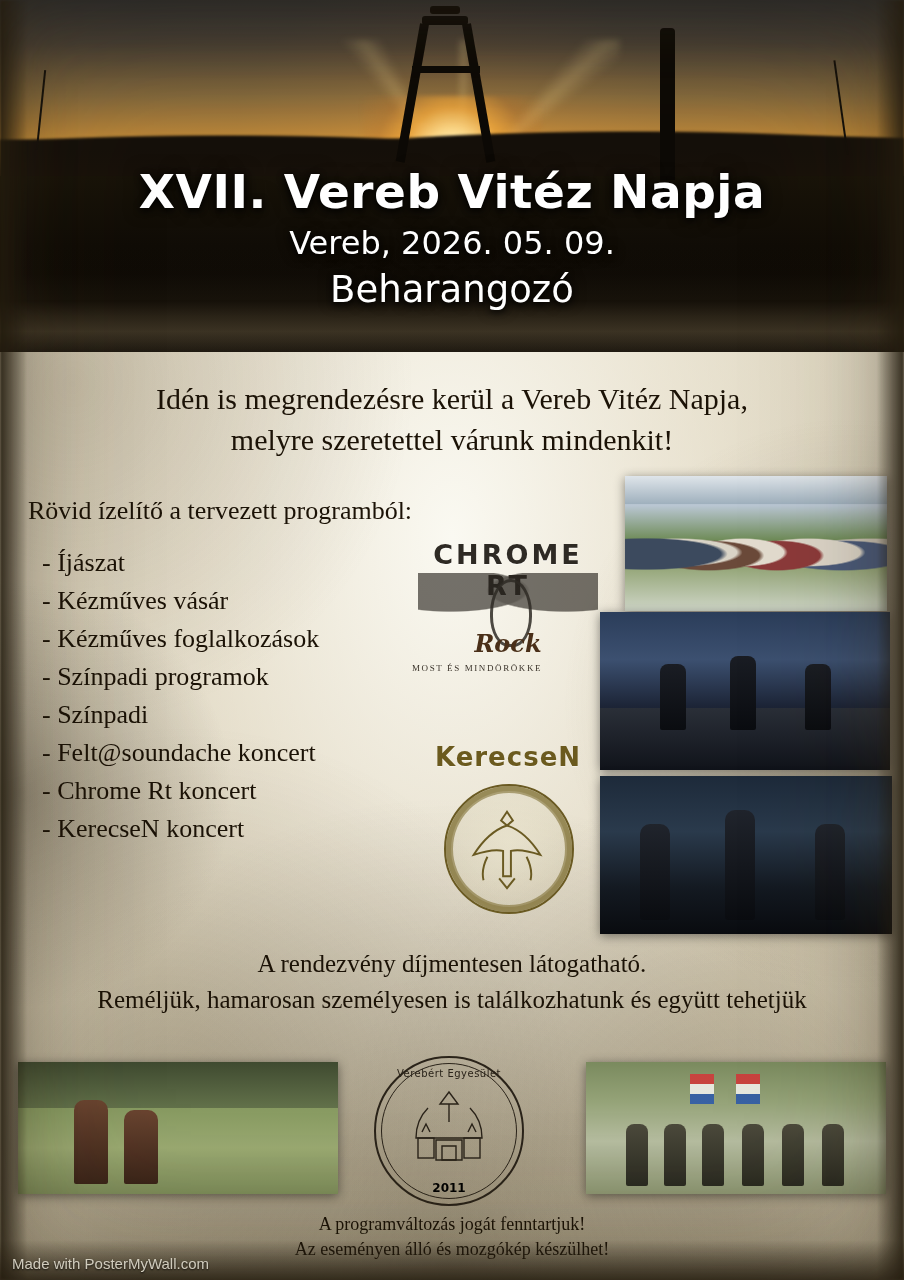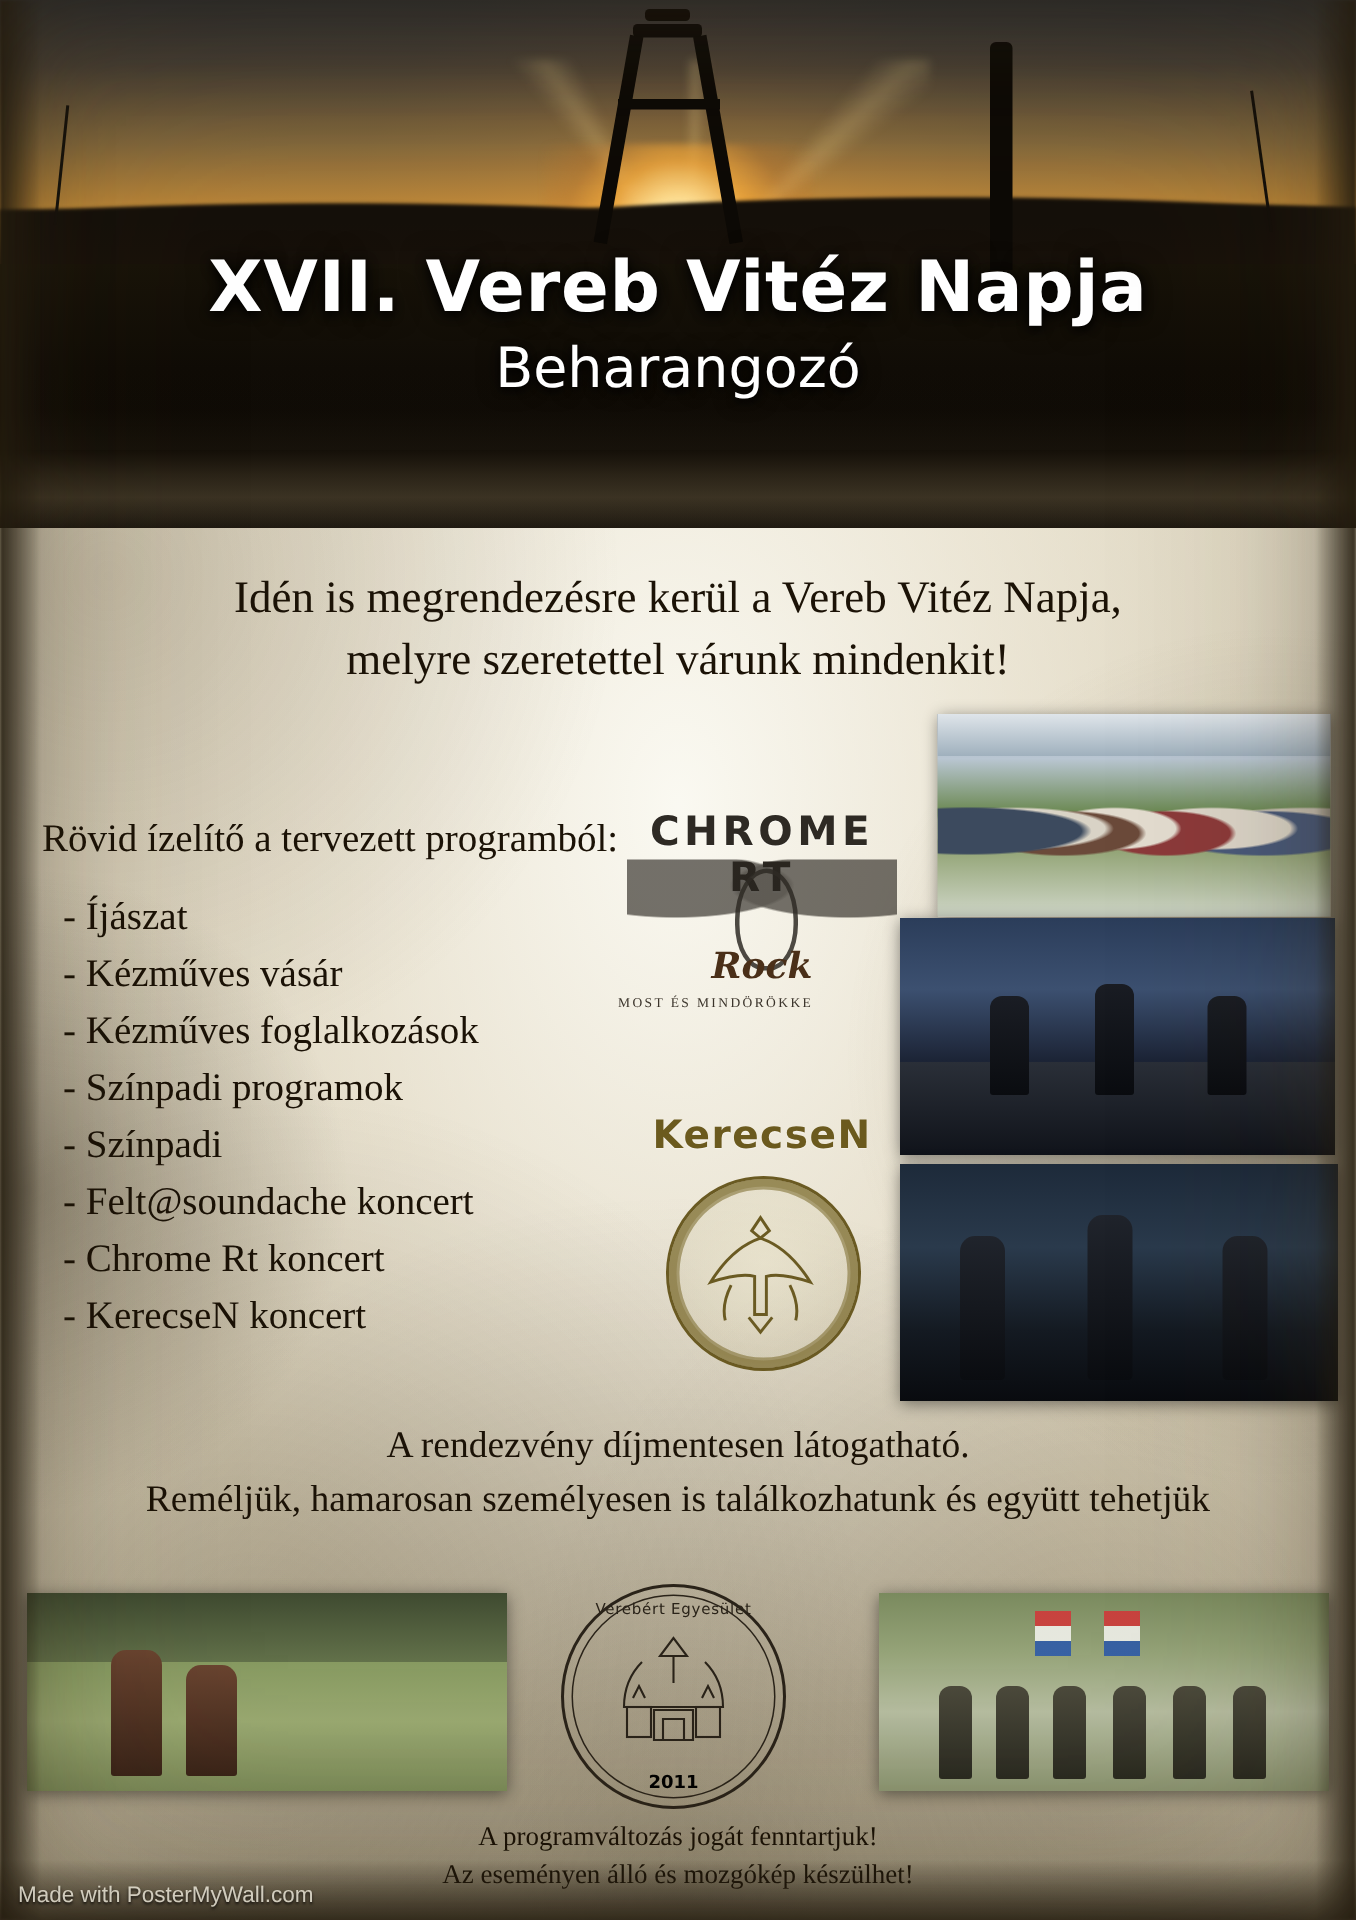--- a/index.html
+++ b/index.html
@@ -205,21 +205,21 @@
 
   
   .program {
     position: absolute;
     left: 28px; top: 492px;
     width: 430px;
     color: #1b1206;
     font-size: 26px;
     line-height: 1.46;
   }
-  .program .lead { margin-bottom: 2px; margin-top: 48px; }
+  .program .lead { margin-bottom: 2px; }
   .program ul { list-style: none; margin: 14px; padding: 0; }
   .program li { white-space: pre-wrap; }
 
   
   .logo-chrome {
     position: absolute;
     left: 408px; top: 527px;
     width: 200px; height: 165px;
   }
   .logo-chrome .lbl {
@@ -458,20 +458,21 @@
       <div class="bar mon-legR"></div>
       <div class="bar mon-cross"></div>
     </div>
     <div class="pillar"></div>
     <div class="header-fade"></div>
     <div class="header-bottom-blend"></div>
   </div>
 
   <div class="title-block">
     <div class="title-main">XVII. Vereb Vitéz Napja</div>
+    <div class="title-date">Vereb, 2026. 05. 09.</div>
     <div class="title-sub">Beharangozó</div>
   </div>
 
   <div class="intro">
     <div>Idén is megrendezésre kerül a Vereb Vitéz Napja,</div>
     <div>melyre szeretettel várunk mindenkit!</div>
   </div>
 
   <div class="program">
     <div class="lead">Rövid ízelítő a tervezett programból:</div>

